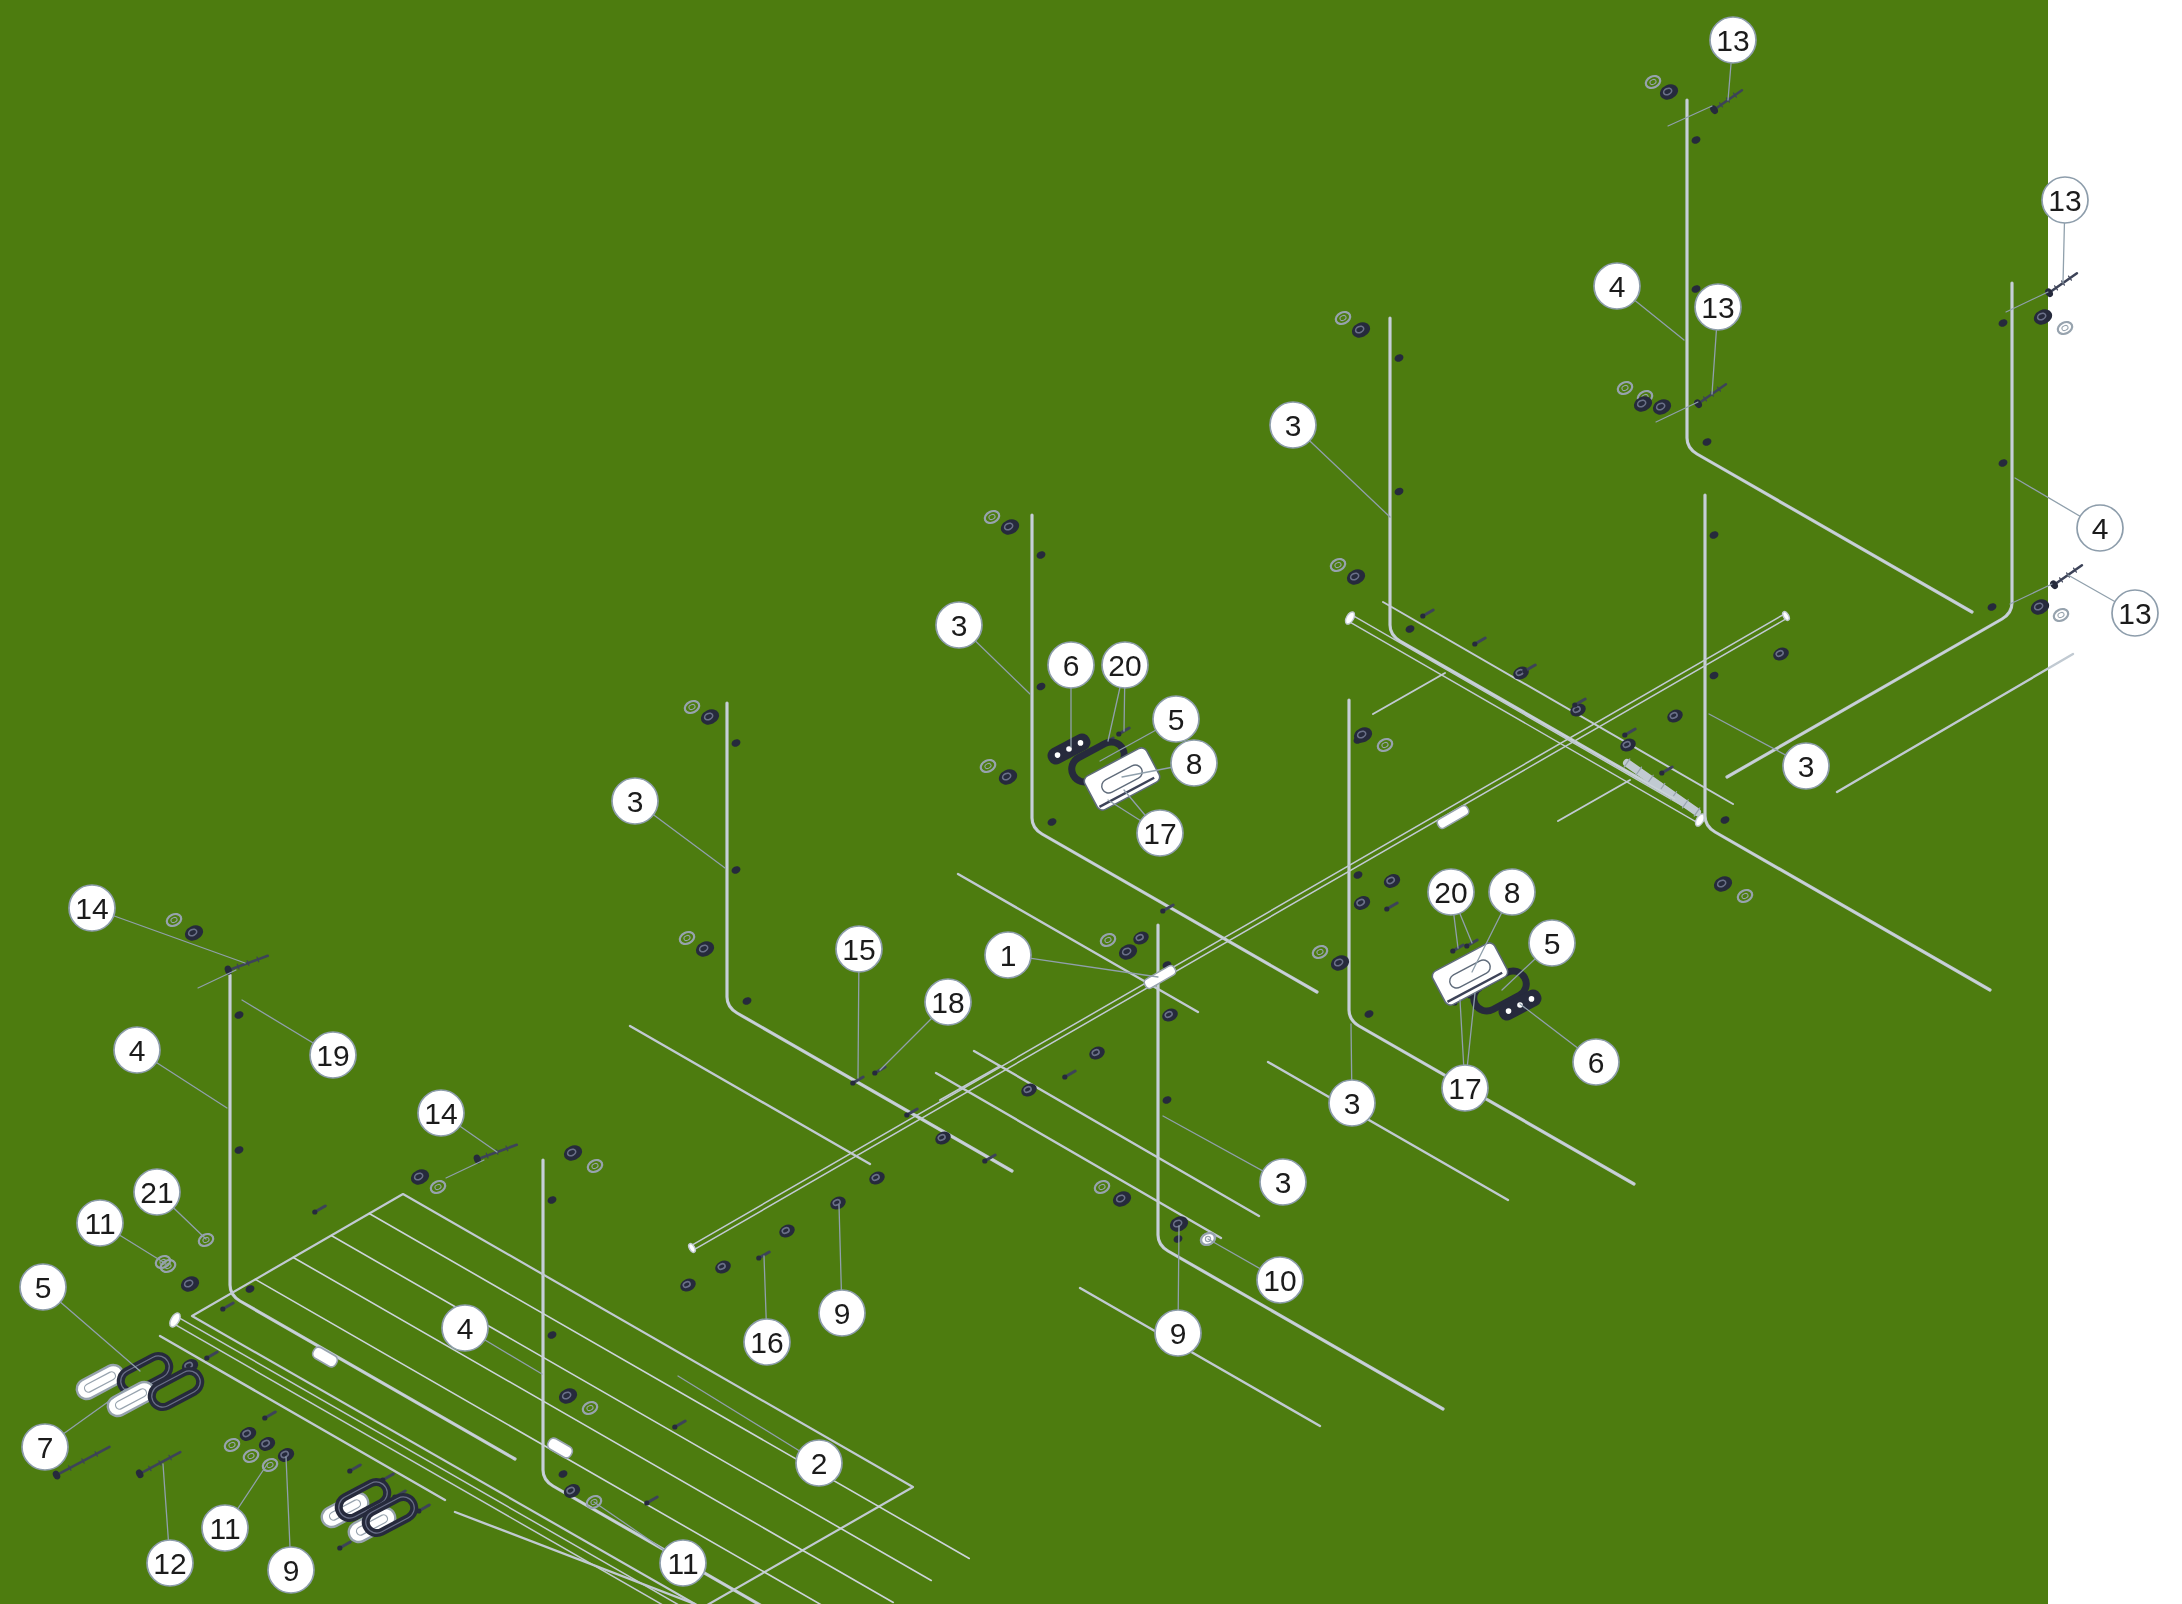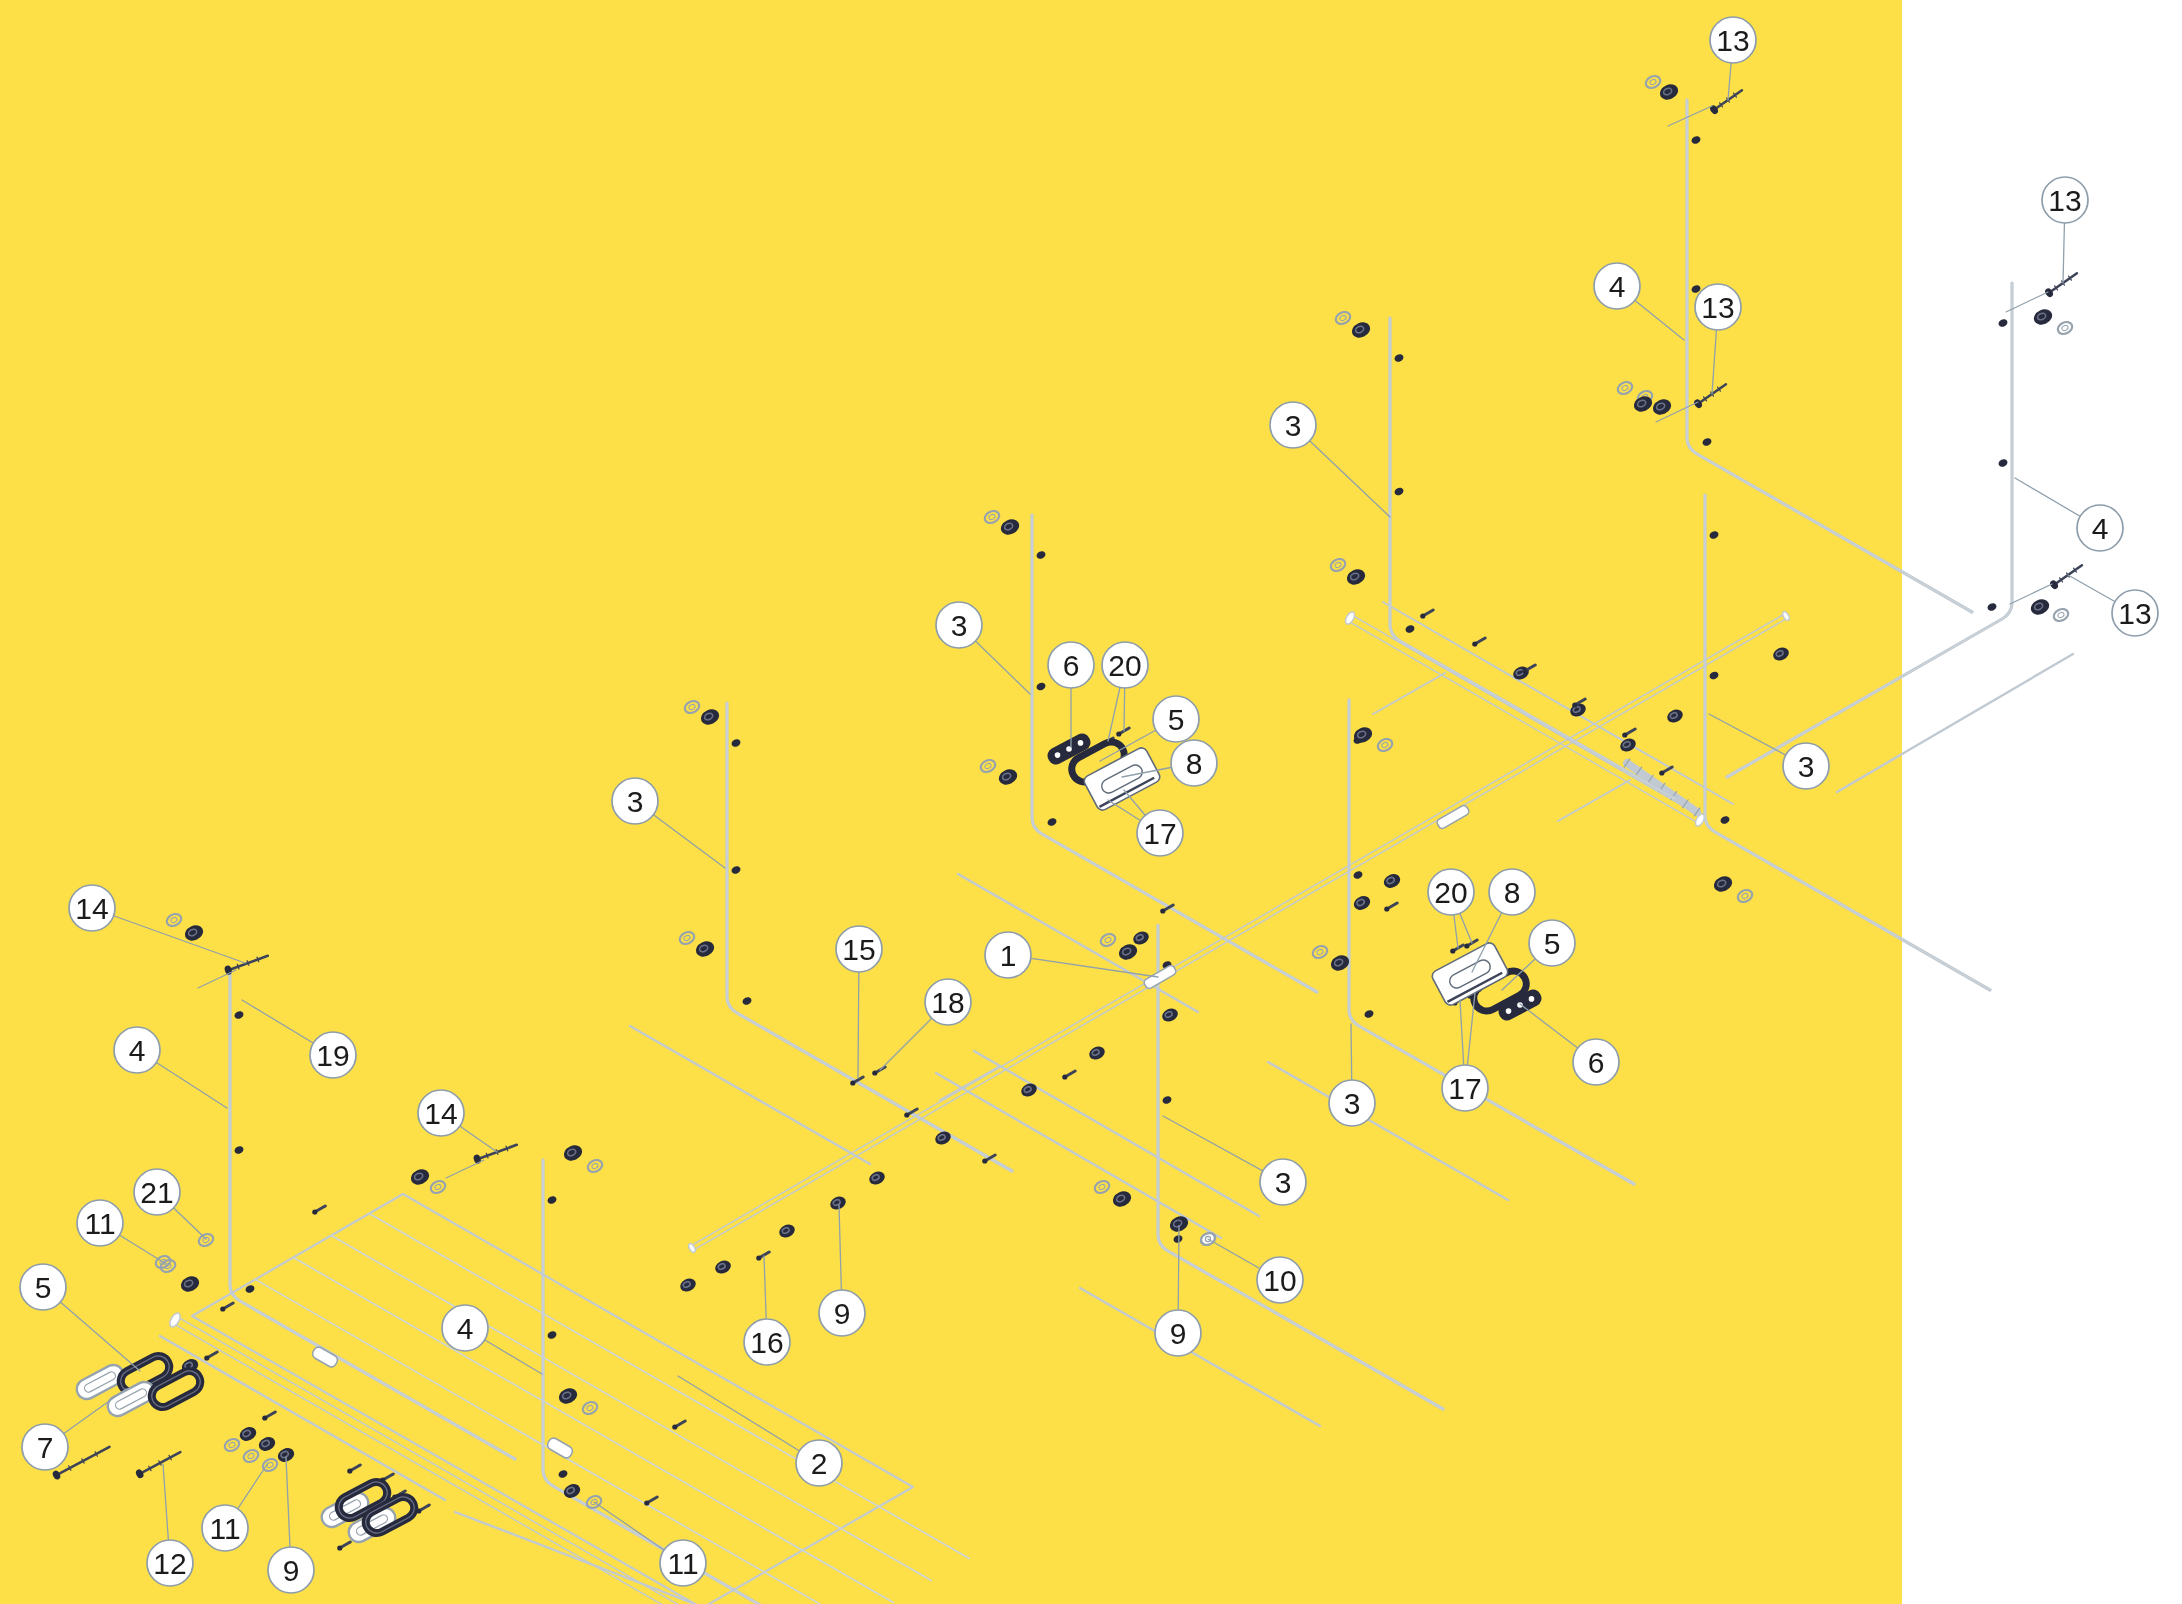--- a/index.html
+++ b/index.html
@@ -1,17 +1,17 @@
 <!DOCTYPE html>
 <html><head>
 <meta charset="utf-8">
 <style>
   html,body{margin:0;padding:0;background:#ffffff;}
   body{width:2182px;height:1604px;overflow:hidden;font-family:"Liberation Sans",sans-serif;}
-  #stage{position:relative;width:1902px;height:1604px;background:#fde047;text-align:center;}
+  #stage{position:relative;width:2048px;height:1604px;background:#4d7c0f;text-align:center;}
   svg{position:absolute;left:0;top:0;}
   .balloon-text{font-family:"Liberation Sans",sans-serif;}
 </style>
 </head>
 <body>
 
 <div id="stage">
   <svg id="diagram-svg" xmlns="http://www.w3.org/2000/svg" width="2182" height="1604" viewBox="0 0 2182 1604">
       <line x1="160" y1="1336" x2="445" y2="1500" stroke="#c1cad2" stroke-width="2.4" stroke-linecap="round"></line>
       <line x1="455" y1="1512" x2="695" y2="1604" stroke="#c1cad2" stroke-width="2.4" stroke-linecap="round"></line>

